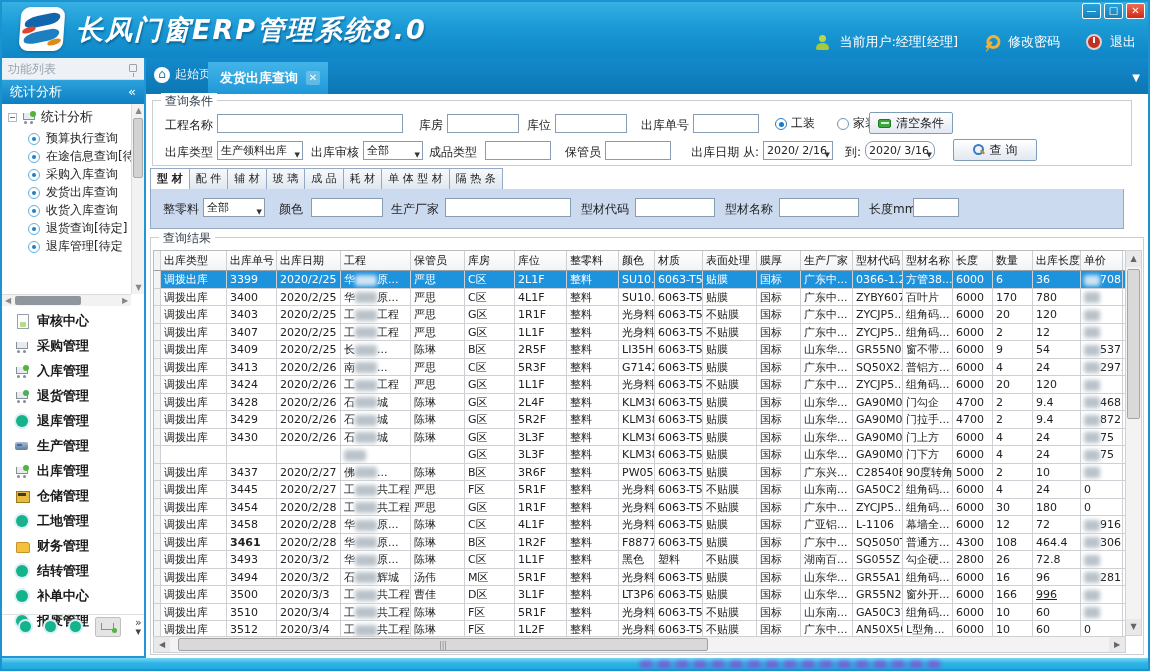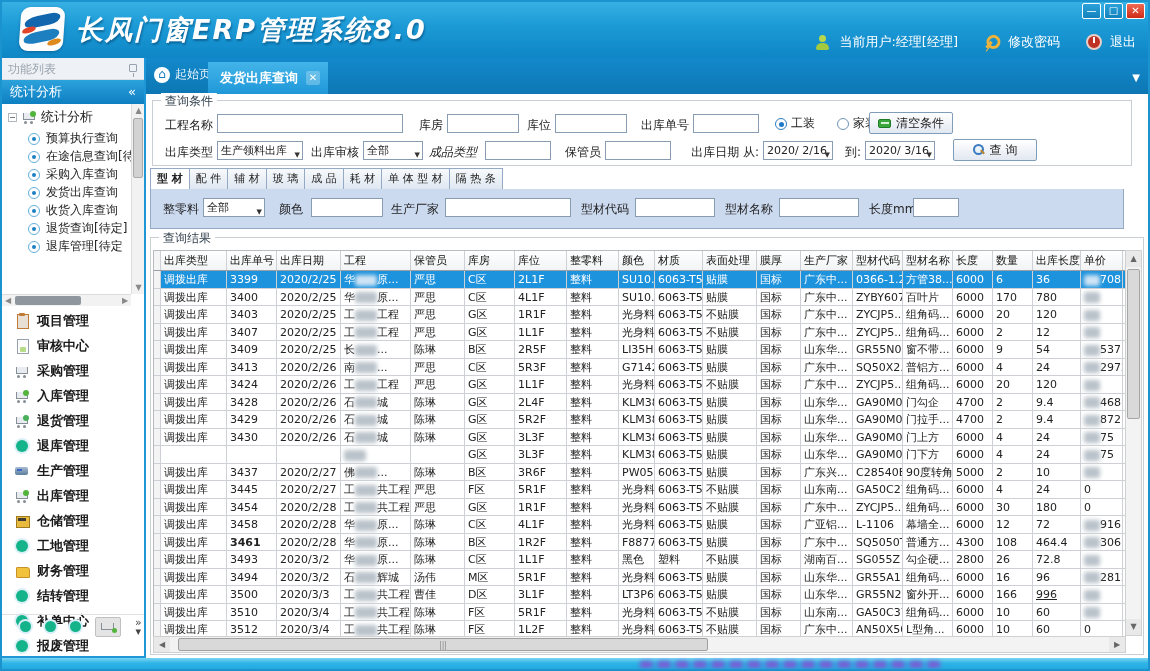--- a/index.html
+++ b/index.html
@@ -239,24 +239,20 @@
       <div class="dn">▼</div>
     </div>
     <div class="tree-hscroll">
       <div class="lt">◀</div>
       <div class="thumb"></div>
       <div class="rt">▶</div>
     </div>
   </div>
   <div class="groups" id="group-list">
       <div class="gitem">
-        <span class="gic clip"></span>
-        <span>项目管理</span>
-      </div>
-      <div class="gitem">
         <span class="gic doc"></span>
         <span>审核中心</span>
       </div>
       <div class="gitem">
         <span class="gic cart"></span>
         <span>采购管理</span>
       </div>
       <div class="gitem">
         <span class="gic cart-in">
           <span class="x"></span>
@@ -340,28 +336,28 @@
     </div>
     <div class="btn" style="left:716px; top:11px; width:84px;">
       <span class="clric"></span>
       <span>清空条件</span>
     </div>
 
     <label class="f" style="left:12px; top:43px; width:48px;">出库类型</label>
     <div class="combo" style="left:64px; top:40px; width:86px;"><span>生产领料出库</span></div>
     <label class="f" style="left:158px; top:43px; width:48px;">出库审核</label>
     <div class="combo" style="left:210px; top:40px; width:60px;"><span>全部</span></div>
-    <label class="f" style="left:276px; top:43px; width:48px;font-style:italic;">成品类型</label>
+    <label class="f" style="left:276px; top:43px; width:48px;">成品类型</label>
     <div class="inp" style="left:332px; top:40px; width:66px;"></div>
     <label class="f" style="left:408px; top:43px; width:40px;">保管员</label>
     <div class="inp" style="left:452px; top:40px; width:66px;"></div>
     <label class="f" style="left:528px; top:43px; width:78px;">出库日期 从:</label>
     <div class="combo" style="left:610px; top:40px; width:70px;"><span>2020/ 2/16</span></div>
     <label class="f" style="left:688px; top:43px; width:20px;">到:</label>
-    <div class="combo" style="left:712px; top:40px; width:70px;"><span>2020/ 3/16</span></div>
+    <div class="combo" style="left:712px; top:40px; width:70px;border-radius:8px;"><span>2020/ 3/16</span></div>
     <div class="btn" style="left:800px; top:38px; width:84px;">
       <span class="magic"></span>
       <span>查 询</span>
     </div>
   </div>
 
   <div class="mtabs" id="mtabs">
       <div class="mtab active">型  材</div>
       <div class="mtab">配  件</div>
       <div class="mtab">辅  材</div>

